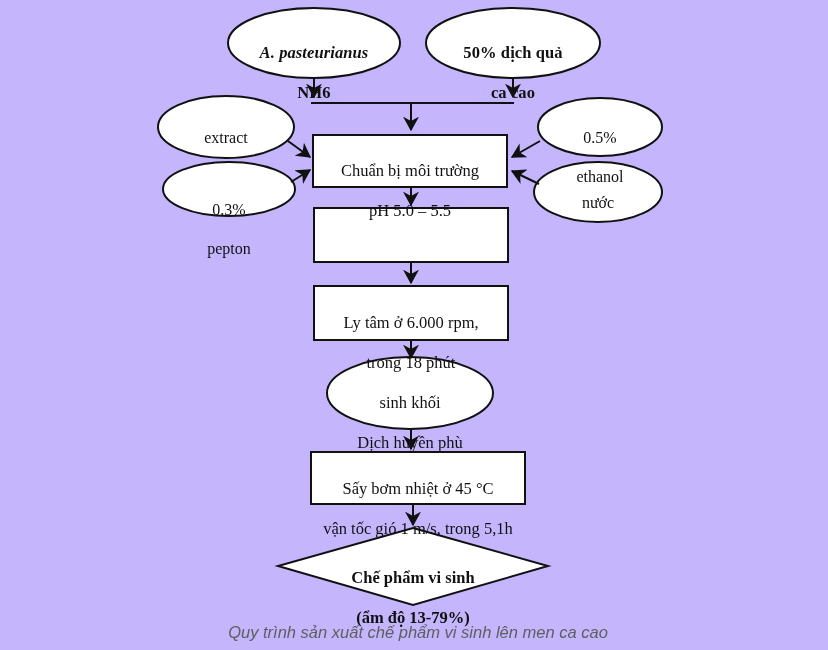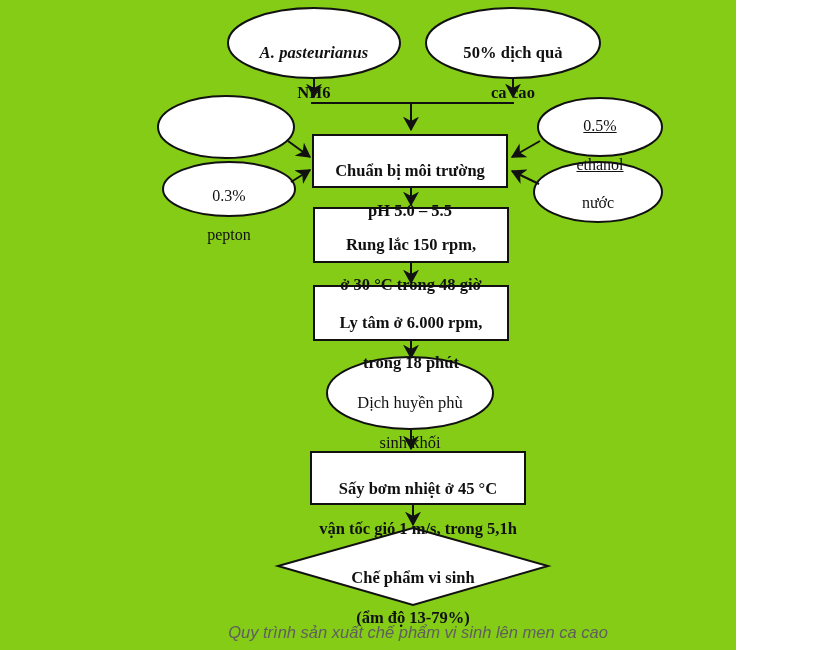--- a/index.html
+++ b/index.html
@@ -2,23 +2,23 @@
 <html><head>
 <meta charset="utf-8">
 <style>
   html, body {
     margin: 0;
     padding: 0;
     background: #ffffff;
   }
   #canvas {
     position: relative;
-    width: 736px;
+    width: 828px;
     height: 650px;
-    background: #84cc16;
+    background: #c4b5fd;
     overflow: hidden;
     font-family: "Liberation Serif", "DejaVu Serif", serif;
   }
   #flow-svg {
     position: absolute;
     left: 0;
     top: 0;
     width: 828px;
     height: 650px;
   }
@@ -37,21 +37,21 @@
   }
   .lbl-ellipse-top .sci {
     font-style: italic;
   }
   .lbl-ellipse-side {
     font-size: 16px;
     font-weight: normal;
   }
   .lbl-box {
     font-size: 16.5px;
-    font-weight: bold;
+    font-weight: normal;
   }
   .lbl-ellipse-mid {
     font-size: 16.5px;
     font-weight: normal;
   }
   .lbl-diamond {
     font-size: 16.5px;
     font-weight: bold;
   }
   .caption {
@@ -117,54 +117,51 @@
     <div class="sci">A. pasteurianus</div>
     <div>NH6</div>
   </div>
 
   <div class="node-label lbl-ellipse-top" style="left:426px; top:23px; width:174px;">
     <div>50% dịch quả</div>
     <div>ca cao</div>
   </div>
 
   <div class="node-label lbl-ellipse-side" style="left:158px; top:108px; width:136px;">
+    <div>extract</div>
   </div>
 
-  <div class="node-label lbl-ellipse-side" style="left:163px; top:166px; width:132px;">
+  <div class="node-label lbl-ellipse-side" style="left:163px; top:180px; width:132px;">
     <div>0.3%</div>
     <div>pepton</div>
   </div>
 
-  <div class="node-label lbl-ellipse-side" style="left:538px; top:96px; width:124px;text-decoration:underline;">
+  <div class="node-label lbl-ellipse-side" style="left:538px; top:108px; width:124px;">
     <div>0.5%</div>
     <div>ethanol</div>
   </div>
 
   <div class="node-label lbl-ellipse-side" style="left:534px; top:173px; width:128px;">
     <div>nước</div>
   </div>
 
   <div class="node-label lbl-box" style="left:313px; top:141px; width:194px;">
     <div>Chuẩn bị môi trường</div>
     <div>pH 5.0 – 5.5</div>
   </div>
 
-  <div class="node-label lbl-box" style="left:312px; top:215px; width:198px;">
-    <div>Rung lắc 150 rpm,</div>
-    <div>ở 30 °C trong 48 giờ</div>
-  </div>
 
   <div class="node-label lbl-box" style="left:312px; top:293px; width:198px;">
     <div>Ly tâm ở 6.000 rpm,</div>
     <div>trong 18 phút</div>
   </div>
 
   <div class="node-label lbl-ellipse-mid" style="left:327px; top:373px; width:166px;">
+    <div>sinh khối</div>
     <div>Dịch huyền phù</div>
-    <div>sinh khối</div>
   </div>
 
   <div class="node-label lbl-box" style="left:309px; top:459px; width:218px;">
     <div>Sấy bơm nhiệt ở 45 °C</div>
     <div>vận tốc gió 1 m/s, trong 5,1h</div>
   </div>
 
   <div class="node-label lbl-diamond" style="left:303px; top:548px; width:220px;">
     <div>Chế phẩm vi sinh</div>
     <div>(ẩm độ 13-79%)</div>

